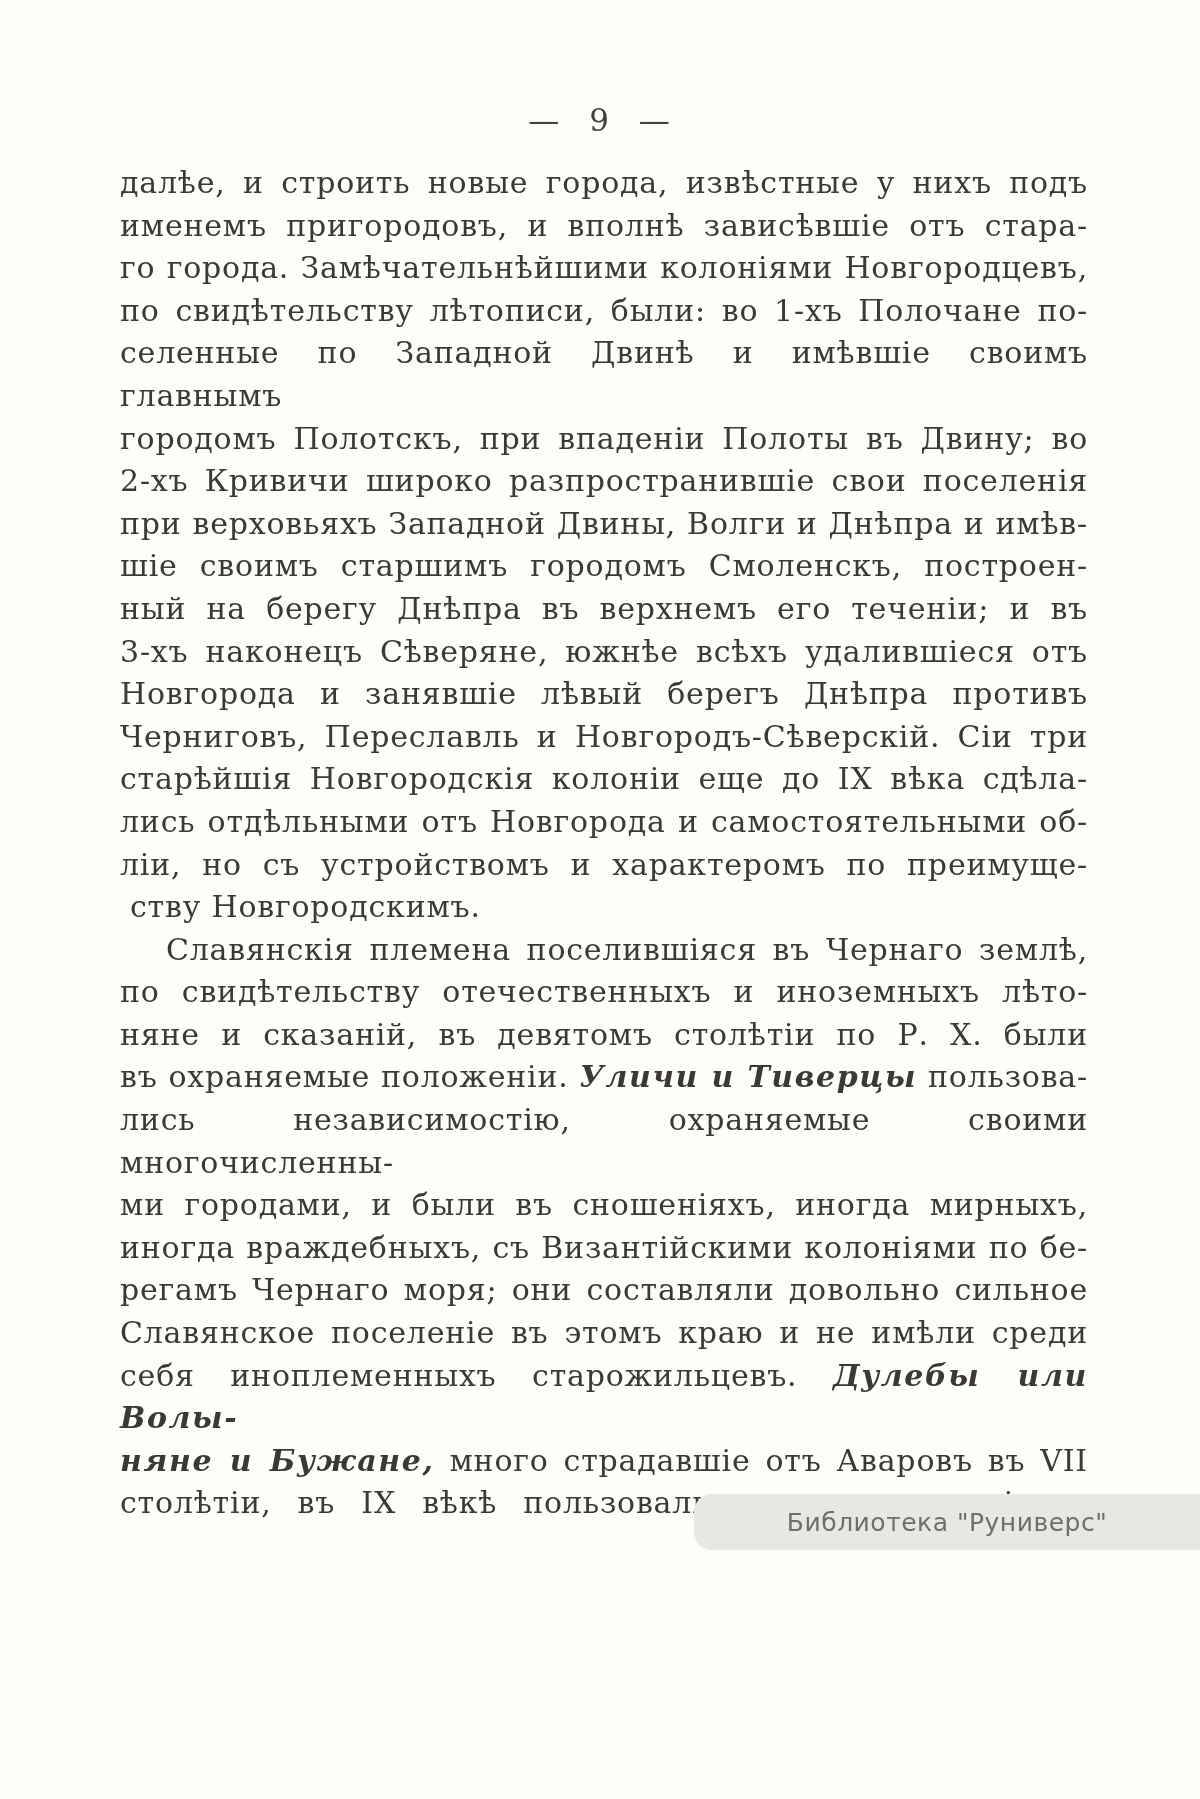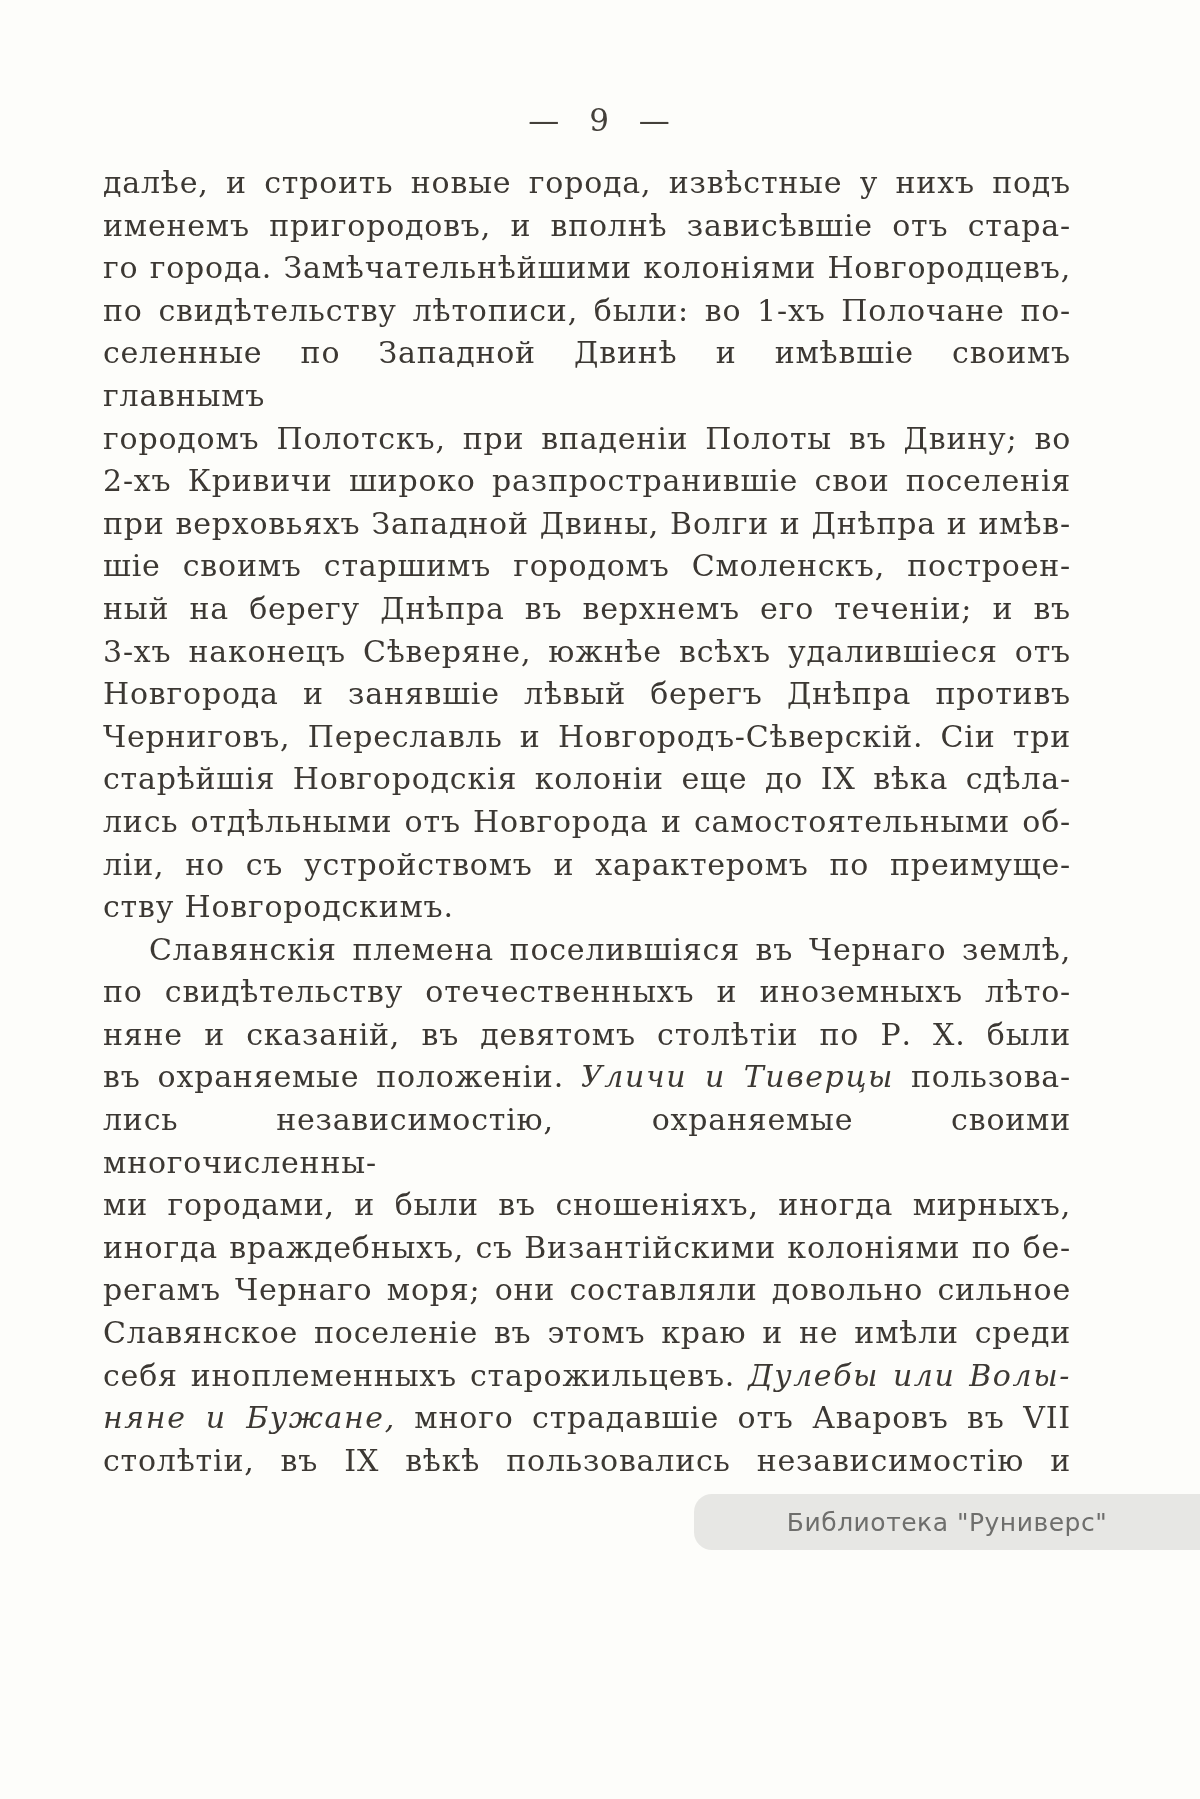--- a/index.html
+++ b/index.html
@@ -22,39 +22,39 @@
     width: 100%;
     text-align: center;
     font-size: 31px;
     letter-spacing: 2px;
     word-spacing: 16px;
     color: #44403a;
   }
 
   .text-block {
     position: absolute;
-    left: 103px;
+    left: 120px;
     top: 162px;
     width: 968px;
     font-size: 30px;
     line-height: 42.6px;
     letter-spacing: 0.8px;
   }
 
   .line {
     text-align: justify;
     text-align-last: justify;
     min-height: 42.6px;
   }
-  .line.no-just { text-align-last: left; }
+  .line.no-just { text-align-last: left; margin-left: 10px; }
   .line.indent { text-indent: 46px; }
 
   .ital {
     font-style: italic;
-    font-weight: normal;
+    font-weight: bold;
     letter-spacing: 1.6px;
   }
 
   .watermark {
     position: absolute;
     top: 1494px;
     left: 694px;
     width: 506px;
     height: 56px;
     background: #e7e7e4;

